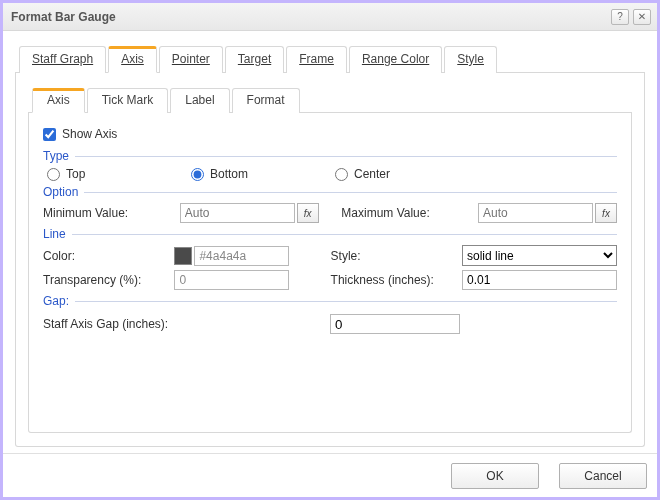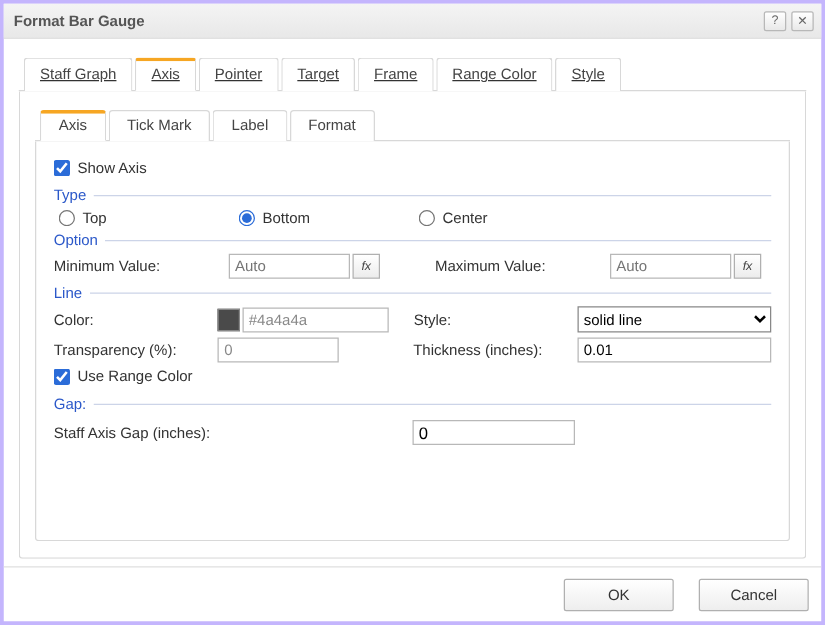--- a/index.html
+++ b/index.html
@@ -122,21 +122,21 @@
   .form-row {
     display:flex; align-items:center; margin:4px 0;
   }
   .col-l-label { width:140px; }
   .col-l-field { width:145px; display:flex; align-items:center;}
   .col-r-label { width:160px; padding-left:20px;}
   .col-r-field { flex:1; display:flex; align-items:center;}
   input[type=text].fld {
     height:20px; border:1px solid #b8b8b8;
     padding:1px 4px; font-size:12px;
-    width:97px;
+    width:115px;
   }
   input[type=text].fld[readonly]{ background:#fff; color:#888;}
   .fx-btn {
     height:20px; width:22px; margin-left:2px;
     border:1px solid #b0b0b0; background:linear-gradient(#fff,#ececec);
     font-size:10px; font-style:italic; color:#444;
     display:flex;align-items:center;justify-content:center;
   }
   .color-swatch {
     width:18px;height:18px;border:1px solid #888;background:#4a4a4a;
@@ -234,42 +234,38 @@
         </div>
 
         <div class="section-label">
           <span>Line</span>
           <span class="rule"></span>
         </div>
         <div class="form-row">
           <div class="col-l-label">Color:</div>
           <div class="col-l-field">
             <span class="color-swatch"></span>
-            <input type="text" class="fld" readonly="" style="width: 117px;" value="#4a4a4a">
+            <input type="text" class="fld" readonly="" style="width: 95px;" value="#4a4a4a">
           </div>
           <div class="col-r-label">Style:</div>
           <div class="col-r-field">
             <select class="fld-sel">
               <option>solid line</option>
             </select>
           </div>
         </div>
         <div class="form-row">
           <div class="col-l-label">Transparency (%):</div>
           <div class="col-l-field">
             <input type="text" class="fld" readonly="" value="0" style="">
           </div>
           <div class="col-r-label">Thickness (inches):</div>
           <div class="col-r-field">
             <input type="text" class="fld" style="width: 155px;" value="0.01">
           </div>
-        </div>
-        <div class="chk-row">
-          <input type="checkbox" checked="" id="urc" style="">
-          <label for="urc">Use Range Color</label>
         </div>
 
         <div class="section-label">
           <span>Gap:</span>
           <span class="rule"></span>
         </div>
         <div class="gap-row">
           <span class="glabel">Staff Axis Gap (inches):</span>
           <input type="text" value="0" style="">
         </div>

